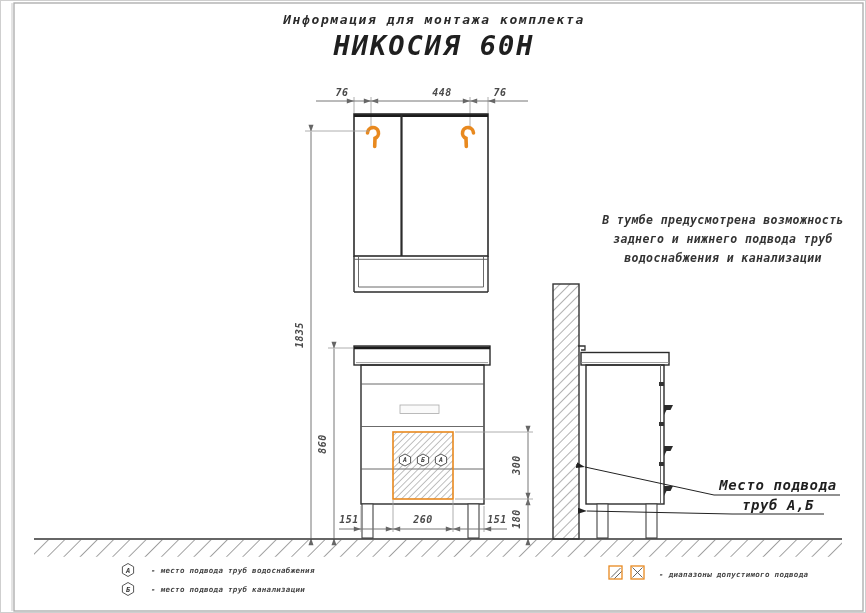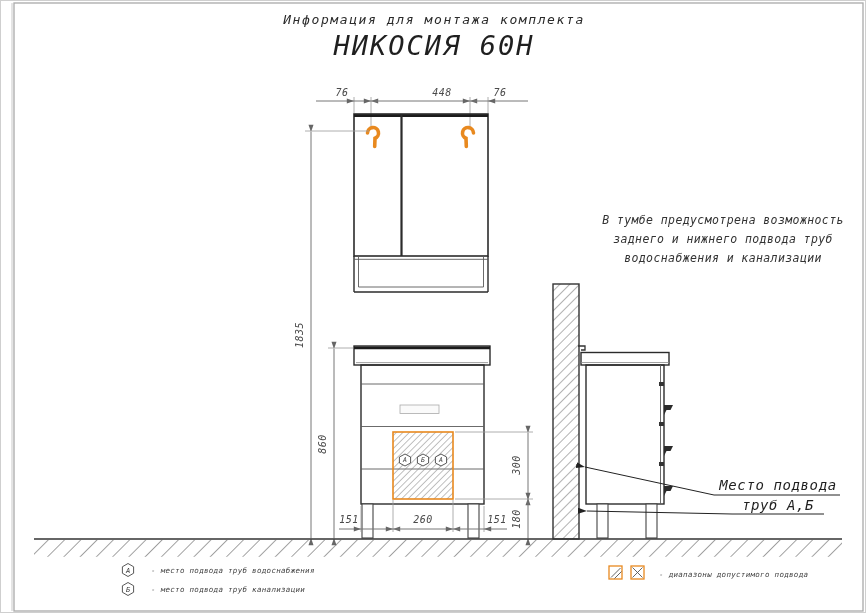--- a/index.html
+++ b/index.html
@@ -1,19 +1,19 @@
 <!DOCTYPE html>
 <html><head>
 <meta charset="utf-8">
 <style>
   html,body{margin:0;padding:0;background:#ffffff;}
   #stage{
     position:relative;width:866px;height:613px;background:#ffffff;
     font-family:"DejaVu Sans Mono", monospace;overflow:hidden;
-    border:1px solid #cfcfcf;box-sizing:border-box;
+    border:1px solid #cfcfcf;box-sizing:border-box;font-weight:bold;
   }
   svg{position:absolute;inset:0;}
   text{font-family:"DejaVu Sans Mono", monospace;font-style:italic;fill:#333;}
   .title-sub{font-size:13px;letter-spacing:1.6px;fill:#2a2a2a;}
   .title-main{font-size:27px;letter-spacing:2px;fill:#1f1f1f;}
   .dim{font-size:10px;fill:#4a4a4a;letter-spacing:0.5px;}
   .note{font-size:11.5px;fill:#333;letter-spacing:0.4px;}
   .callout{font-size:14px;fill:#1f1f1f;letter-spacing:0.6px;}
   .legend{font-size:7.5px;fill:#444;letter-spacing:0.3px;}
   .hexletter{font-size:6.5px;fill:#333;letter-spacing:0;}

